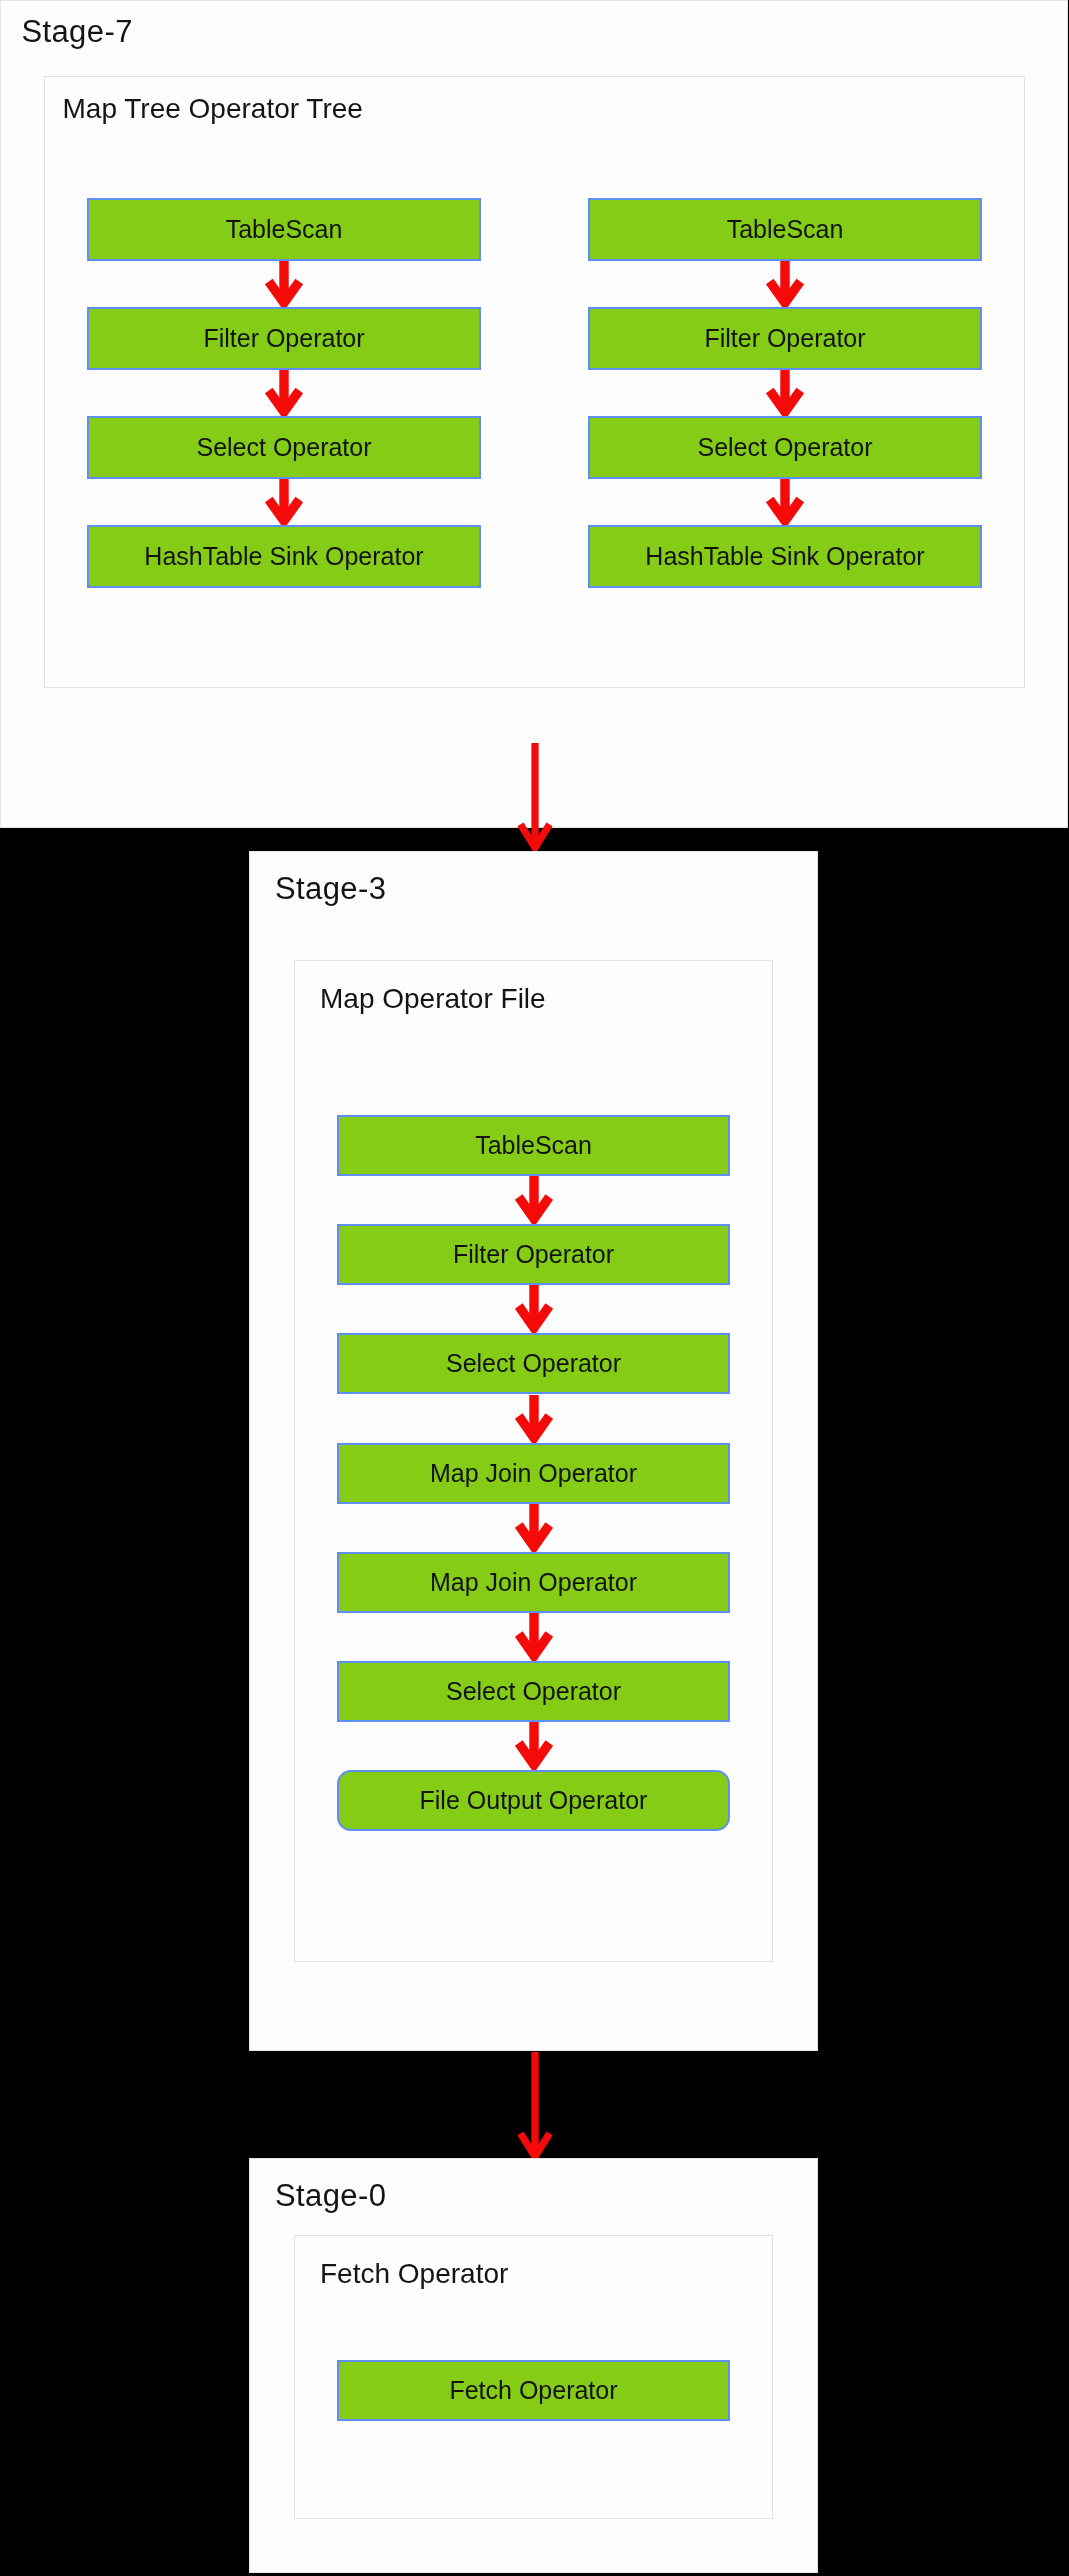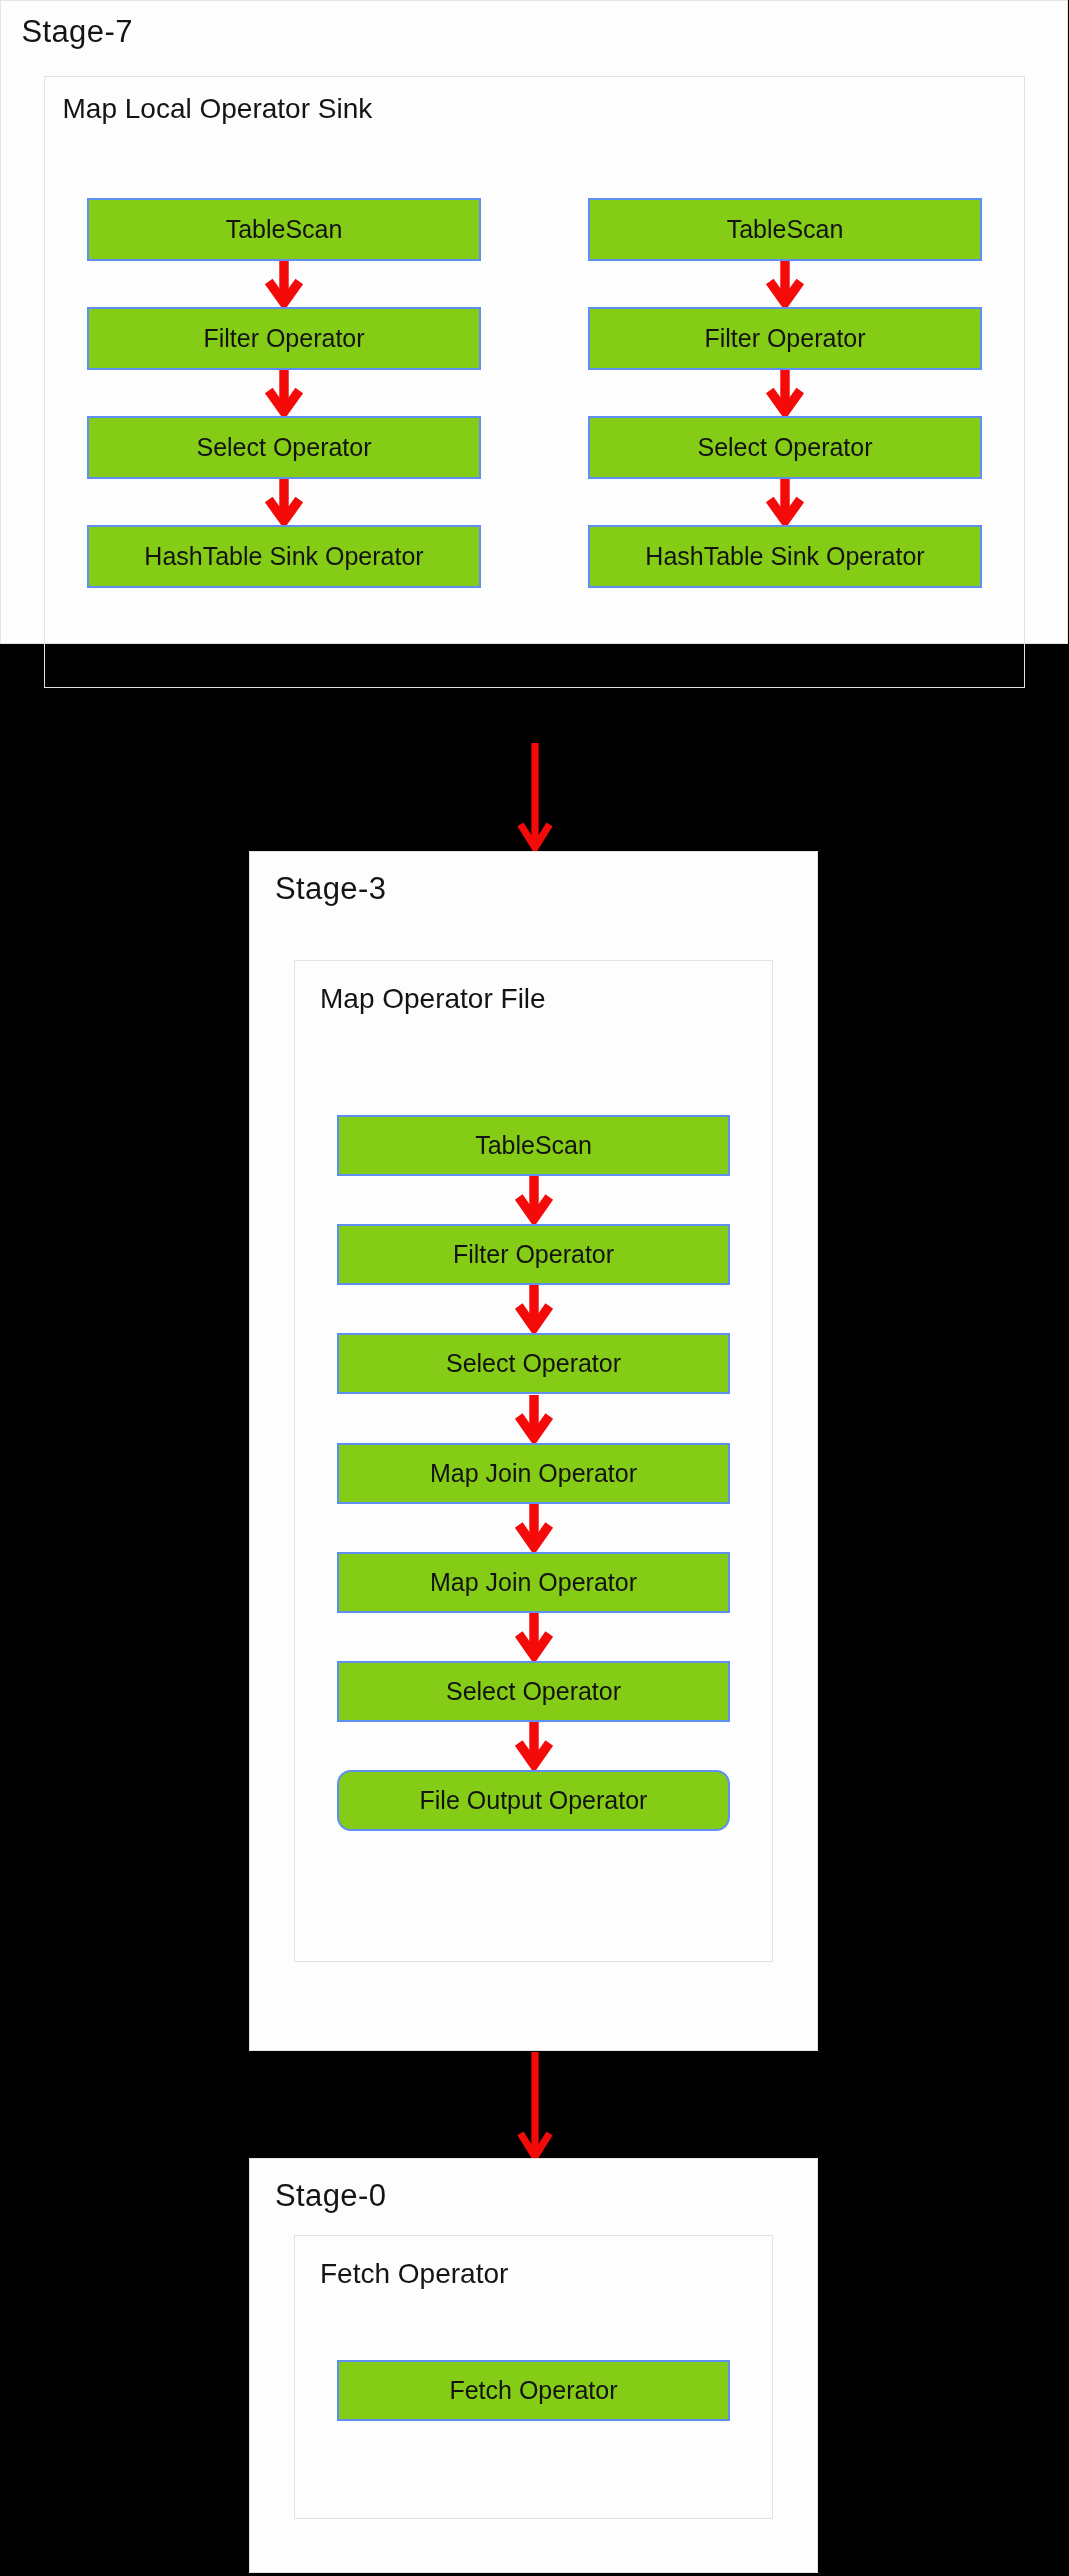--- a/index.html
+++ b/index.html
@@ -56,25 +56,25 @@
   .arrow line, .arrow polyline {
     stroke: #f50a0a;
     fill: none;
   }
   .arrow.small line, .arrow.small polyline { stroke-width: 13; }
   .arrow.big line, .arrow.big polyline { stroke-width: 10; }
 </style>
 </head>
 <body>
 
-<section class="stage" style="left:0; top:0; width:1068px; height:644px;text-align:center;">
+<section class="stage" style="left:0; top:0; width:1068px; height:828px;text-align:center;">
   <h2 class="stage-title" style="left:20.4px; top:13px;">Stage-7</h2>
 
   <div class="section-box" style="left:43px; top:75px; width:981px; height:612px;">
-    <h3 class="section-title" style="left:17.5px; top:16px;">Map Local Operator Sink</h3>
+    <h3 class="section-title" style="left:17.5px; top:16px;">Map Tree Operator Tree</h3>
   </div>
 
   <div class="op-node" style="left:86px; top:197px; width:394px; height:63px;">
     <span>TableScan</span>
   </div>
   <div class="arrow small" style="left:259px; top:260px; width:48px; height:47px;">
     <svg viewBox="0 0 66 64" preserveAspectRatio="none">
         <line x1="33" y1="0" x2="33" y2="50"></line>
         <polyline points="12,28 33,57 54,28"></polyline>
       </svg>

